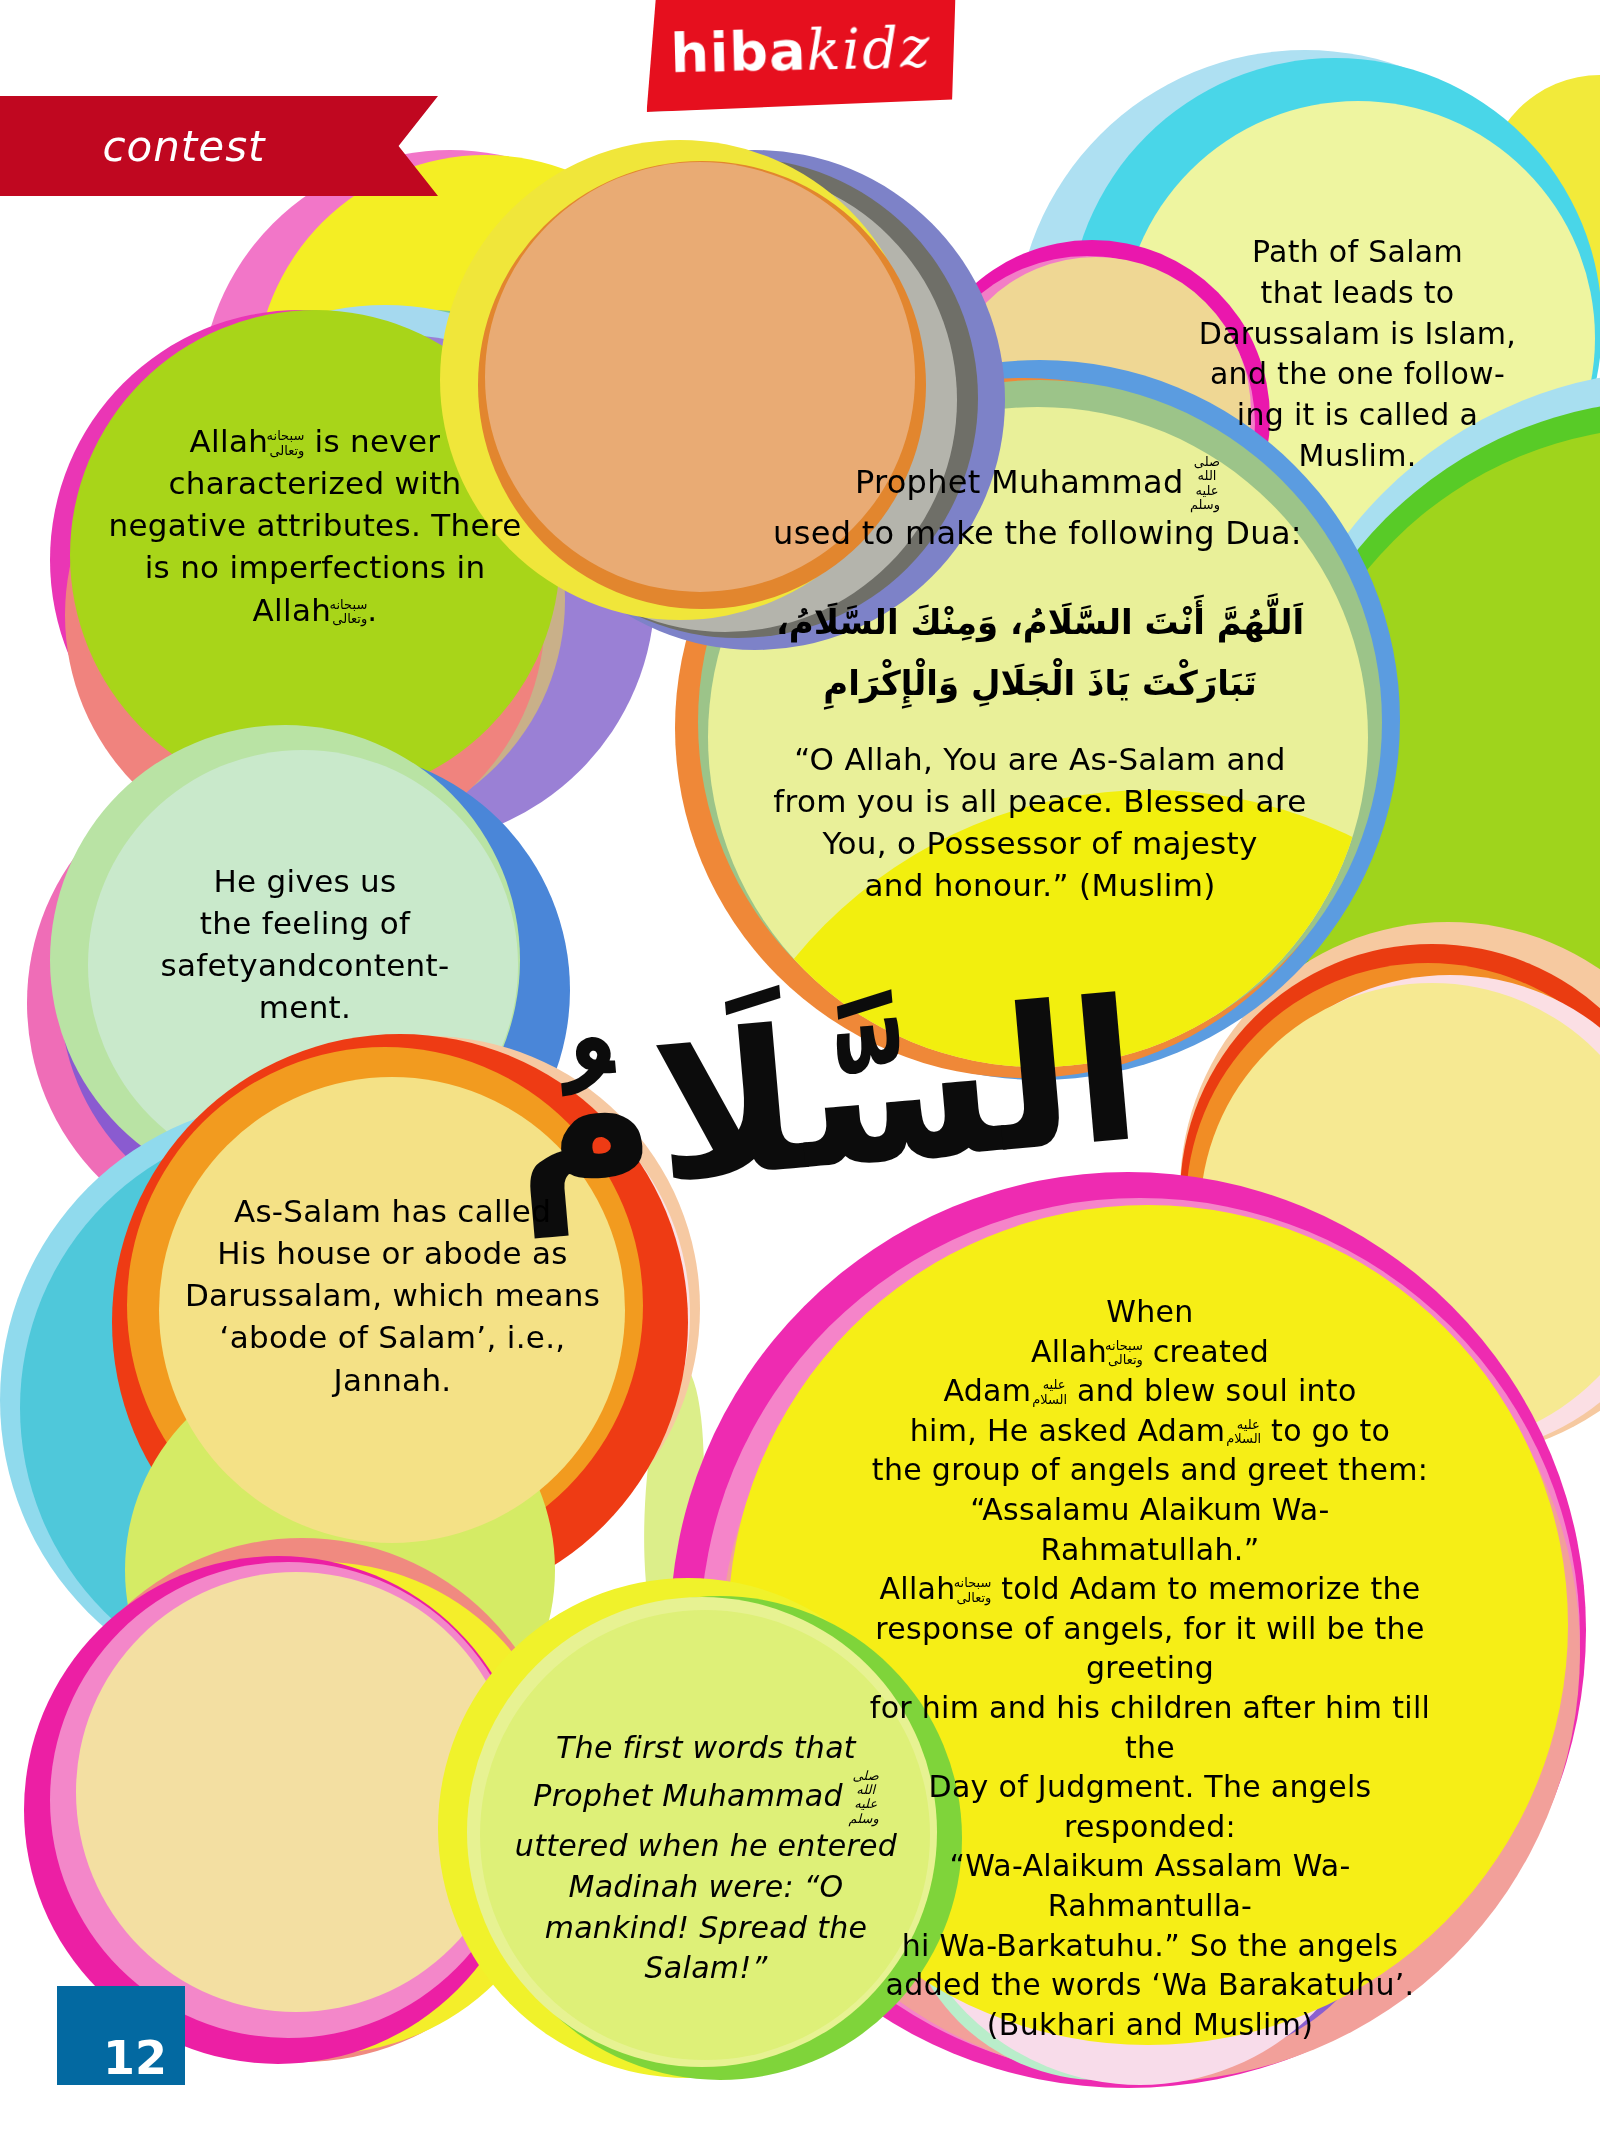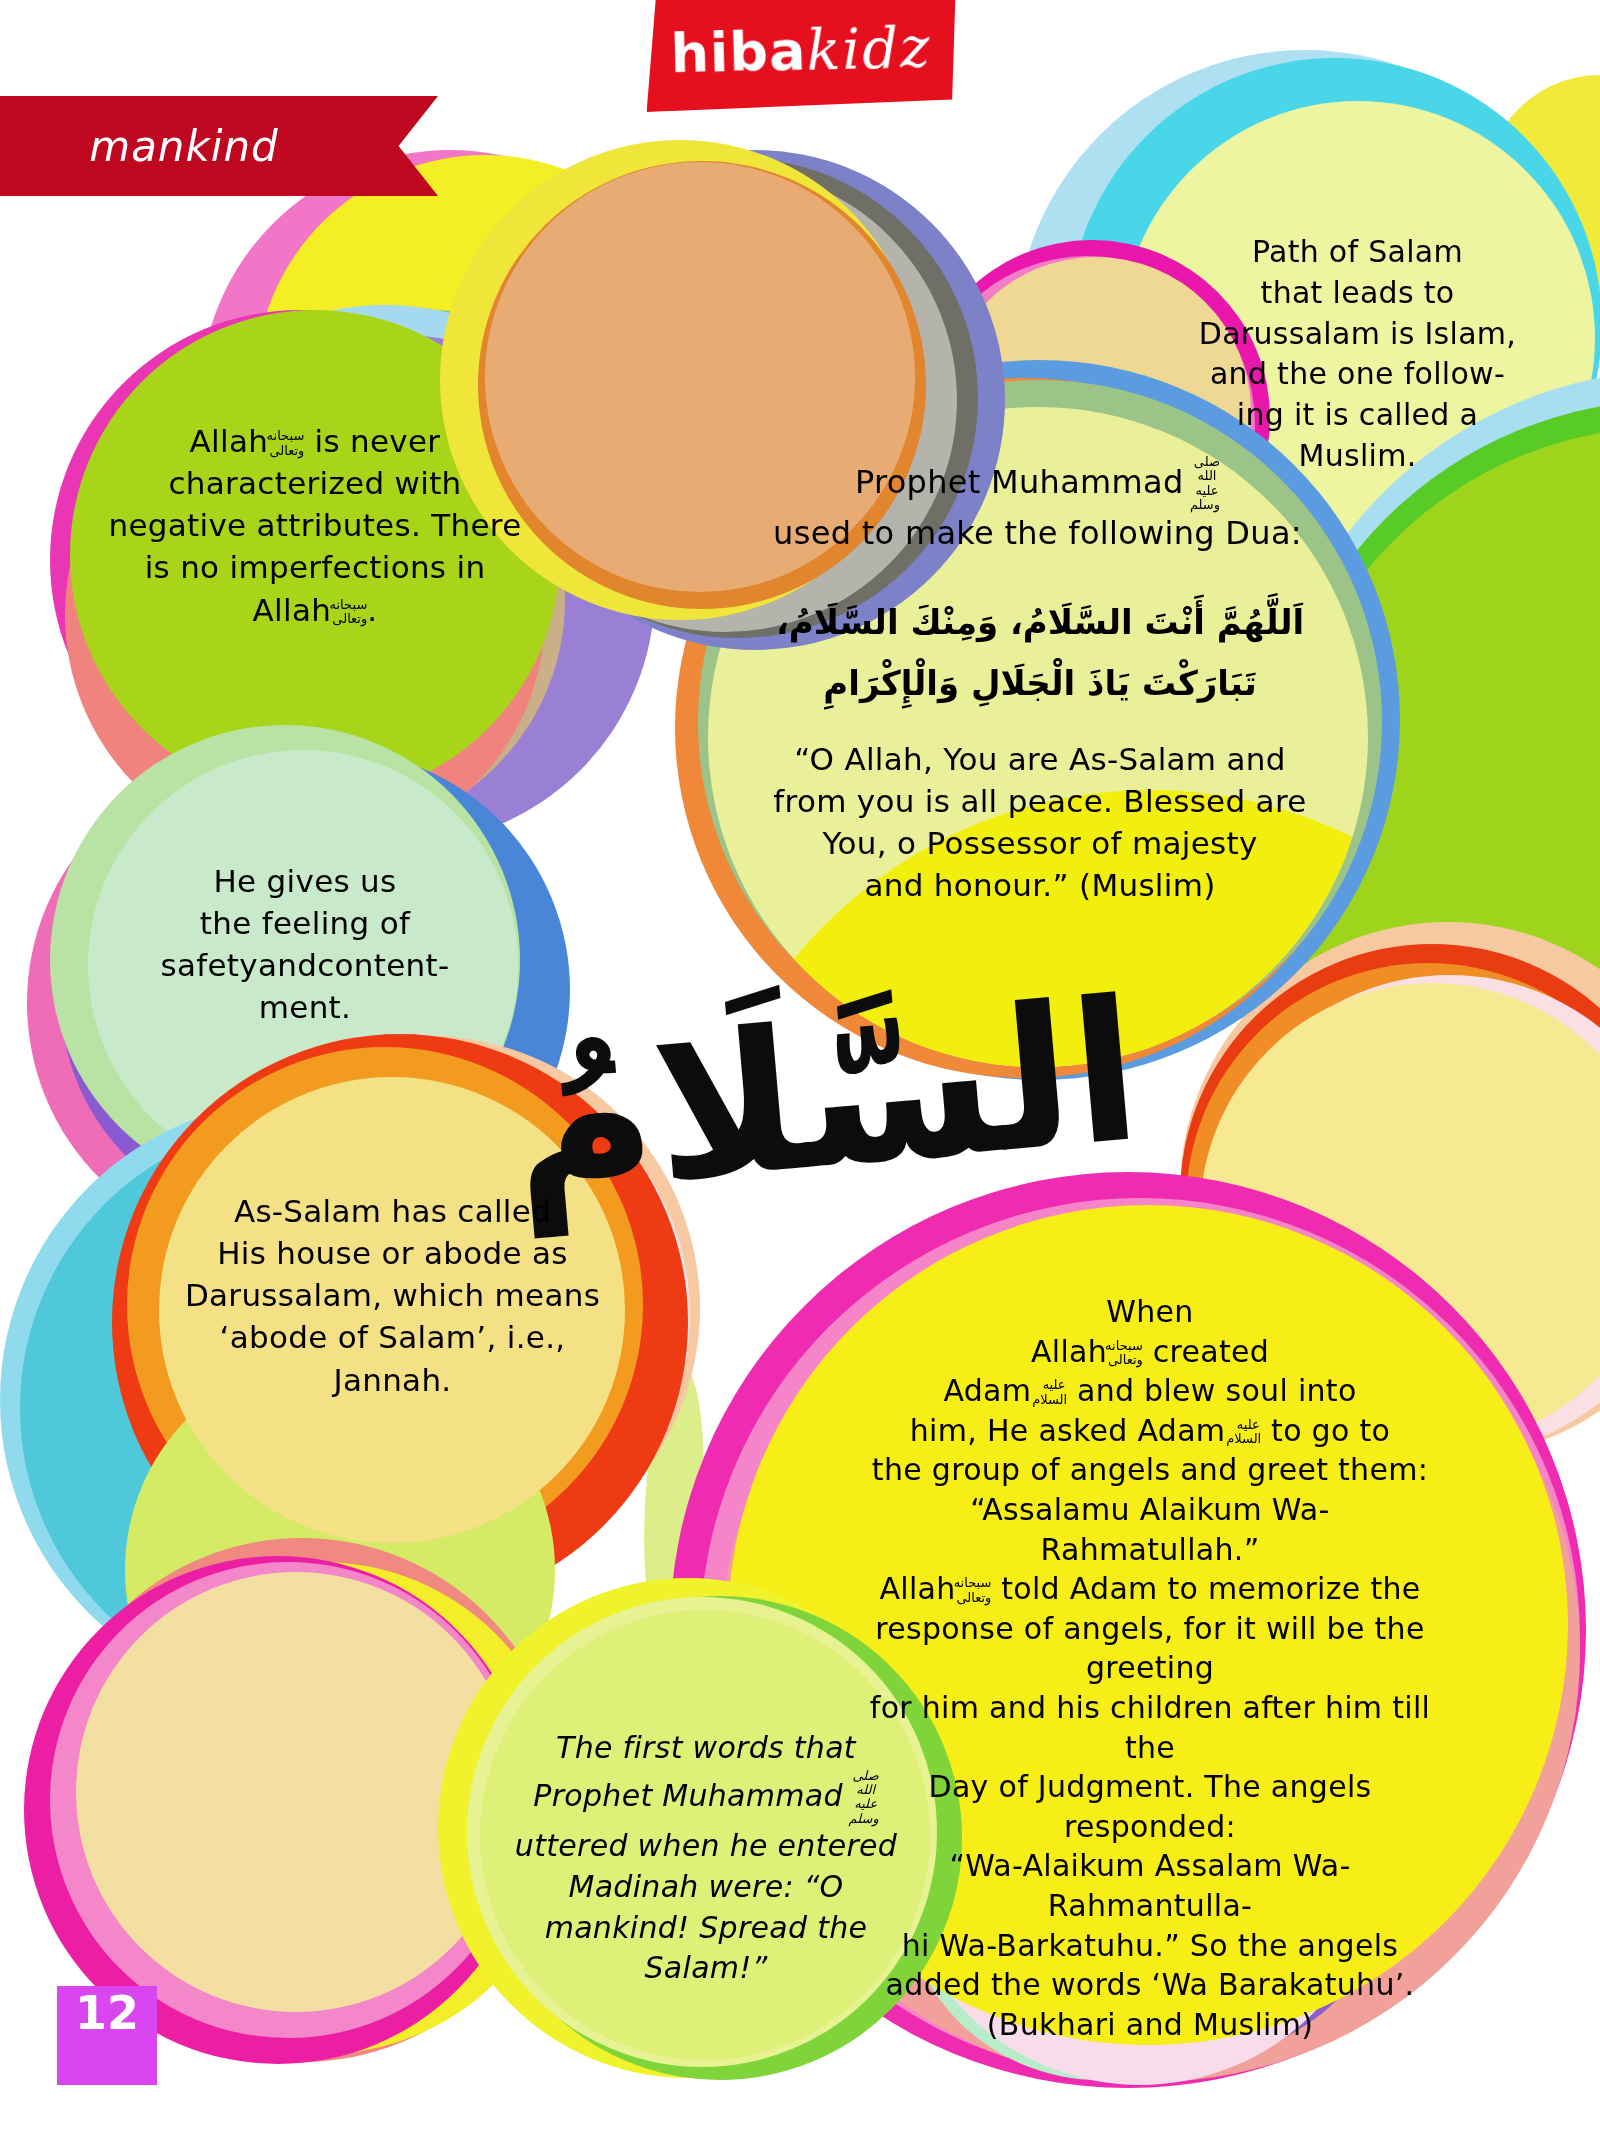--- a/index.html
+++ b/index.html
@@ -29,22 +29,22 @@
   }
   #logo{
     position:absolute;left:645px;top:-8px;width:312px;height:116px;background:#e60f1e;
     transform:rotate(-1.5deg);clip-path:polygon(4% 0,100% 4%,98% 96%,0 100%);
     display:flex;align-items:center;justify-content:center;z-index:80;
     filter:drop-shadow(4px 5px 0 #151515);
   }
   #logo .p1{color:#fff;font-size:54px;font-weight:bold;letter-spacing:1px;}
   #logo .p2{color:#fff;font-size:56px;font-family:"DejaVu Serif",serif;font-style:italic;letter-spacing:2px;}
   #page-number{
-    position:absolute;left:57px;top:1986px;width:100px;height:99px;background:#d946ef;
-    display:flex;align-items:flex-start;justify-content:center;z-index:80;
+    position:absolute;left:57px;top:1986px;width:100px;height:99px;background:#0369a1;
+    display:flex;align-items:flex-end;justify-content:center;z-index:80;padding-left:28px;
   }
   #page-number span{color:#fff;font-size:46px;font-weight:bold;}
   #calligraphy{
     position:absolute;left:540px;top:915px;width:570px;height:365px;
     display:flex;align-items:center;justify-content:center;
     font-size:195px;font-weight:bold;color:#0c0c0c;direction:rtl;
     transform:rotate(-5deg);z-index:55;letter-spacing:0;
   }
   #stem{position:absolute;left:645px;top:1365px;width:58px;height:280px;background:#dcee8a;border-radius:50%;transform:rotate(3deg);}
 </style>
@@ -186,21 +186,21 @@
 Allah <span class="honorific">سبحانه وتعالى</span> told Adam to memorize the
 response of angels, for it will be the greeting
 for him and his children after him till the
 Day of Judgment. The angels responded:
 “Wa-Alaikum Assalam Wa-Rahmantulla-
 hi Wa-Barkatuhu.” So the angels
 added the words ‘Wa Barakatuhu’.
 (Bukhari and Muslim)</div>
 
   <div id="contest-banner">
-    <span>mankind</span>
+    <span>contest</span>
   </div>
 
   <div id="logo">
     <span class="p1">hiba</span>
       <span class="p2">kidz</span>
   </div>
 
   <div id="page-number">
     <span>12</span>
   </div>

